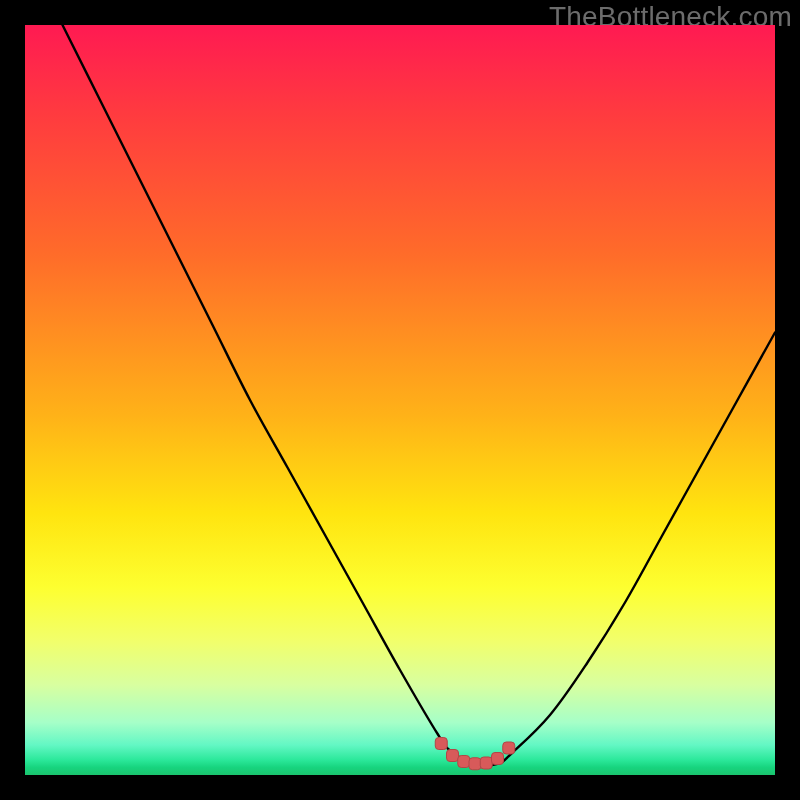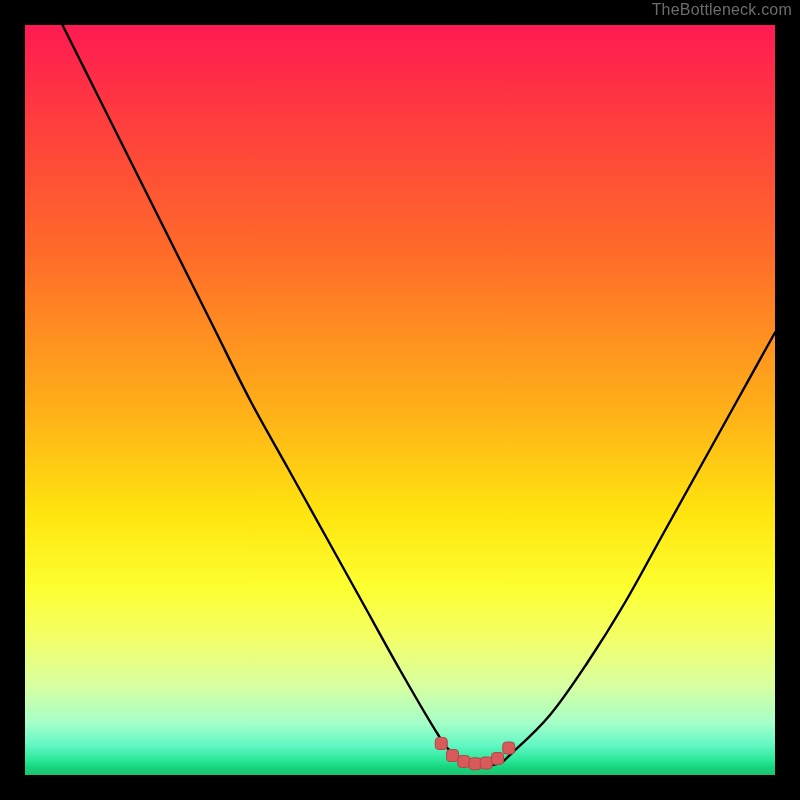--- a/index.html
+++ b/index.html
@@ -47,21 +47,21 @@
     top: 0;
     width: 750px;
     height: 750px;
     overflow: visible;
   }
   .watermark {
     position: absolute;
     top: 1px;
     right: 8px;
     color: #6c6c6c;
-    font-size: 16px;
+    font-size: 28px;
     letter-spacing: 0.2px;
     font-weight: 500;
   }
 </style>
 </head>
 <body>
 
 <div class="frame">
   <div class="watermark">TheBottleneck.com</div>
 

